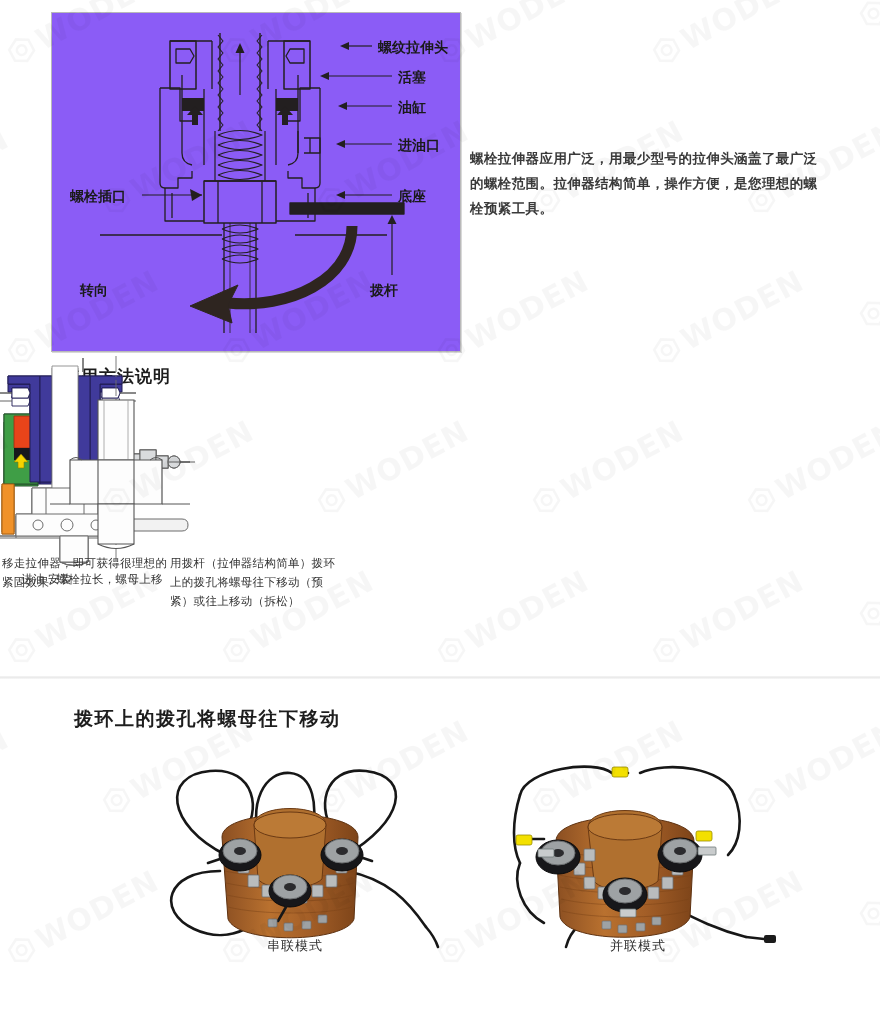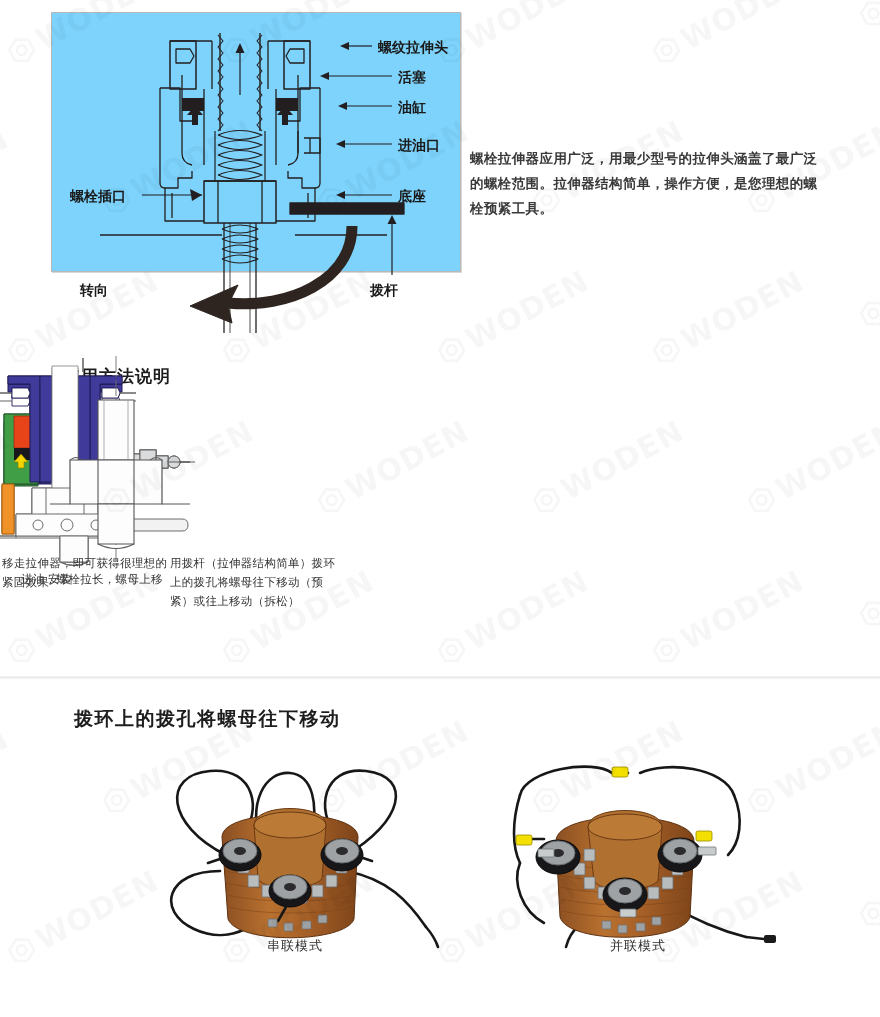--- a/index.html
+++ b/index.html
@@ -34,23 +34,23 @@
   .wm .hexlogo{
     width:27px;height:27px;position:relative;flex:none;
   }
   .wm .hexlogo svg{width:100%;height:100%;display:block;}
 
   
   .sec1{
     position:absolute;left:0;top:0;width:880px;height:356px;
   }
   .frame-box{
-    position:absolute;left:51px;top:12px;width:410px;height:260px;
+    position:absolute;left:51px;top:12px;width:410px;height:340px;
     border:1px solid #b9b9b9;
-    background:#7dd3fc;
+    background:#8b5cf6;
     box-shadow:1px 1px 0 #d8d8d8;
     box-sizing:border-box;
   }
   .drawing1{position:absolute;left:0;top:0;width:410px;height:340px;}
 
   .blurb{
     position:absolute;left:470px;top:146px;width:360px;
     font-size:13.5px;line-height:25px;
     color:#3a3a3a;
     letter-spacing:.4px;

